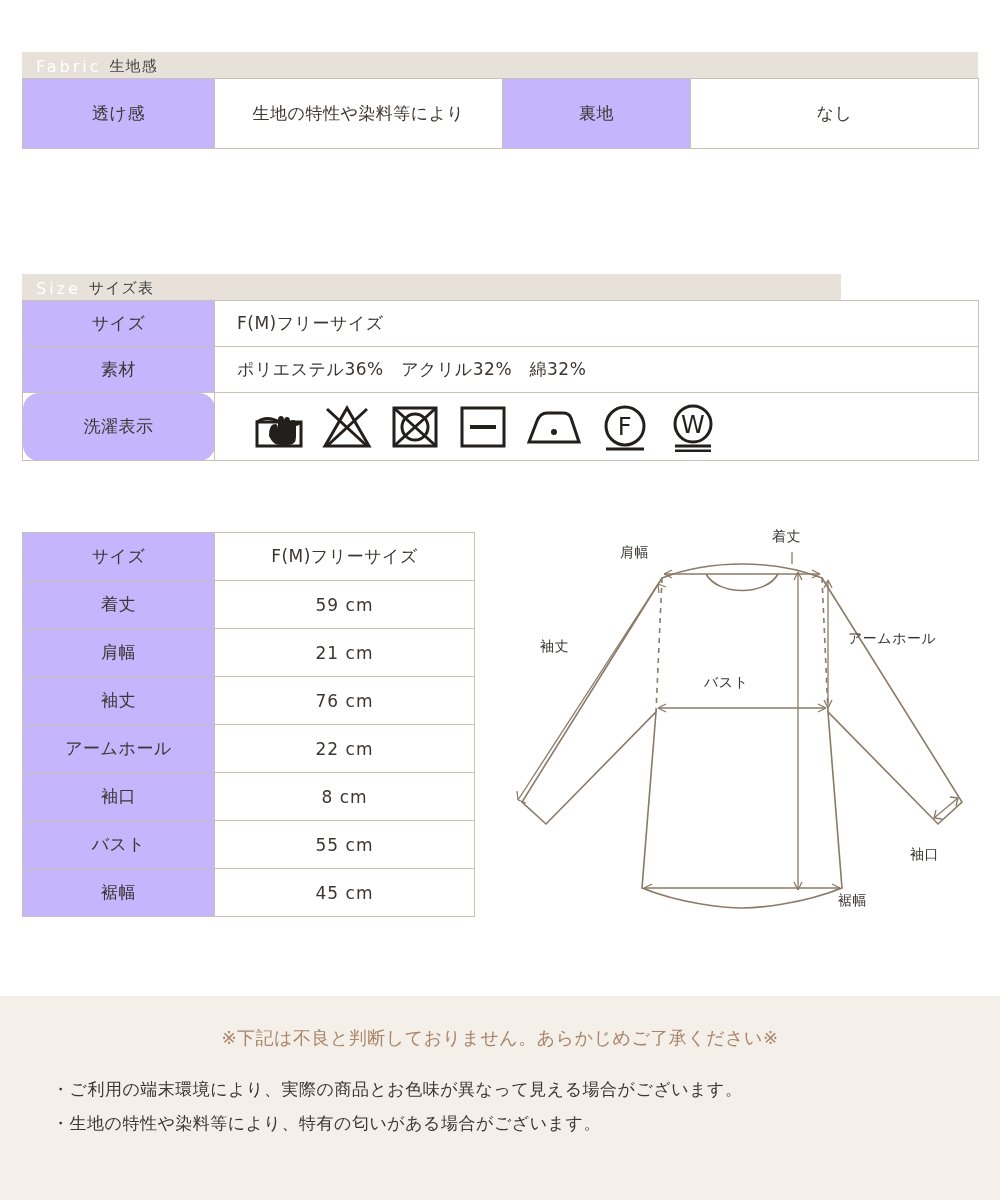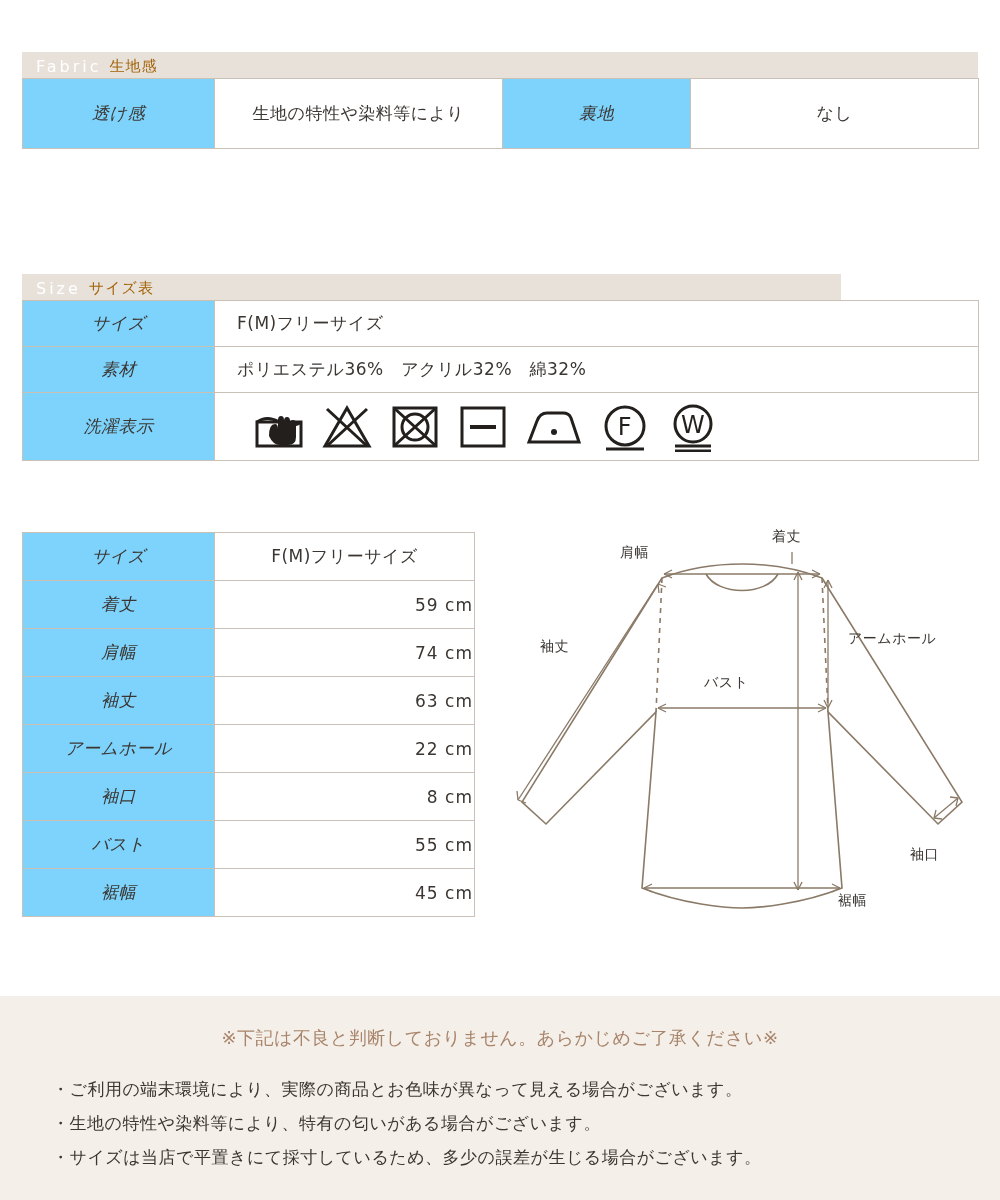--- a/index.html
+++ b/index.html
@@ -26,56 +26,56 @@
     padding-left: 14px;
     letter-spacing: 2px;
     margin-top: 16px;
   }
   .sec-head .en {
     color: #ffffff;
     font-size: 16px;
     letter-spacing: 3px;
   }
   .sec-head .jp {
-    color: #a16207;
+    color: #404040;
     font-size: 15px;
     margin-left: 8px;
     letter-spacing: 1px;
   }
 
   
   table.t {
     position: absolute;
     border-collapse: collapse;
     table-layout: fixed;
   }
   table.t td {
     border: 1px solid #c9c0b6;
     font-size: 17px;
     text-align: center;
     color: #3b3632;
     letter-spacing: 0.5px;
   }
-  td.lbl { background: #7dd3fc; font-style: italic; }
+  td.lbl { background: #c4b5fd; }
   td.val { background: #ffffff; }
 
   
   #fabric-table { left: 22px; top: 78px; width: 956px; }
   #fabric-table td { height: 70px; }
 
   
   #size-table { left: 22px; top: 300px; width: 956px; }
   #size-table td { height: 46px; }
   #size-table td.val { text-align: left; padding-left: 22px; }
-  #size-table tr.wash td { height: 68px; }
+  #size-table tr.wash td { height: 68px; border-radius: 16px; }
 
   
   #meas-table { left: 22px; top: 532px; width: 452px; }
   #meas-table td { height: 48px; font-size: 17px; }
-  #meas-table td.num { letter-spacing: 1px; text-align: right; }
+  #meas-table td.num { letter-spacing: 1px; }
 
   
   .wash-icons {
     display: flex;
     align-items: center;
     gap: 16px;
     padding-left: 16px;
     height: 100%;
   }
   .wash-icons svg { display: block; }
@@ -240,25 +240,25 @@
       <tr>
         <td class="lbl">サイズ</td>
         <td class="val">F(M)フリーサイズ</td>
       </tr>
       <tr>
         <td class="lbl">着丈</td>
         <td class="val num">59 cm</td>
       </tr>
       <tr>
         <td class="lbl">肩幅</td>
-        <td class="val num">74 cm</td>
+        <td class="val num">21 cm</td>
       </tr>
       <tr>
         <td class="lbl">袖丈</td>
-        <td class="val num">63 cm</td>
+        <td class="val num">76 cm</td>
       </tr>
       <tr>
         <td class="lbl">アームホール</td>
         <td class="val num">22 cm</td>
       </tr>
       <tr>
         <td class="lbl">袖口</td>
         <td class="val num">8 cm</td>
       </tr>
       <tr>
@@ -330,17 +330,16 @@
     <div class="dlabel" style="left:212px; top:162px;">バスト</div>
     <div class="dlabel" style="left:418px; top:334px;">袖口</div>
     <div class="dlabel" style="left:346px; top:380px;">裾幅</div>
   </div>
 
   <div id="notice">
     <div class="title">※下記は不良と判断しておりません。あらかじめご了承ください※</div>
     <ul>
       <li>・ご利用の端末環境により、実際の商品とお色味が異なって見える場合がございます。</li>
       <li>・生地の特性や染料等により、特有の匂いがある場合がございます。</li>
-      <li>・サイズは当店で平置きにて採寸しているため、多少の誤差が生じる場合がございます。</li>
     </ul>
   </div>
 
 </div>
 
 </body></html>

